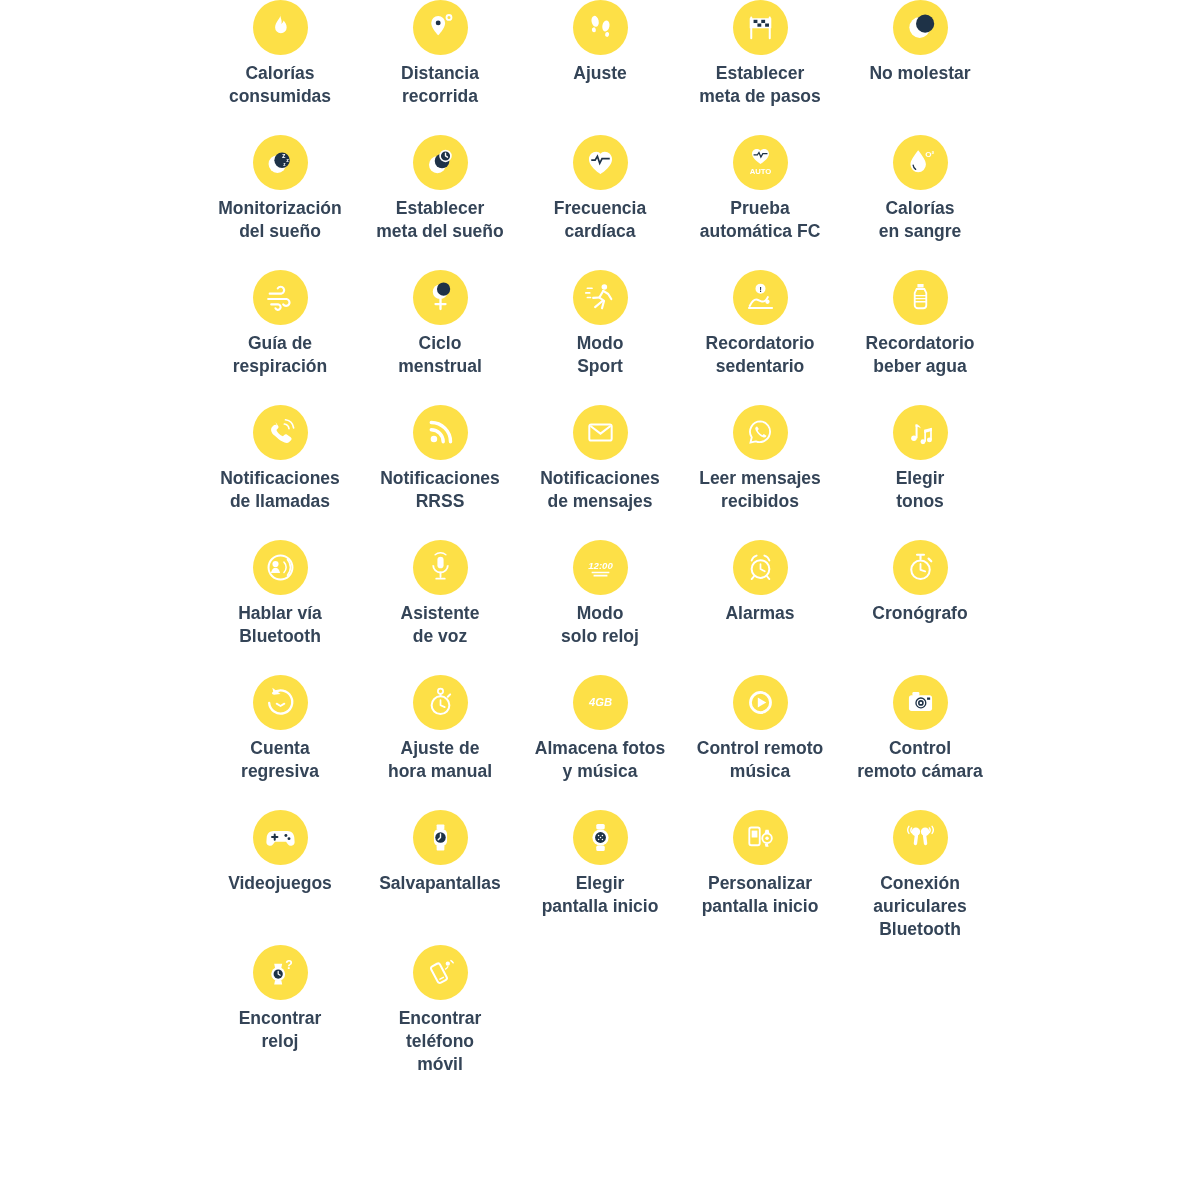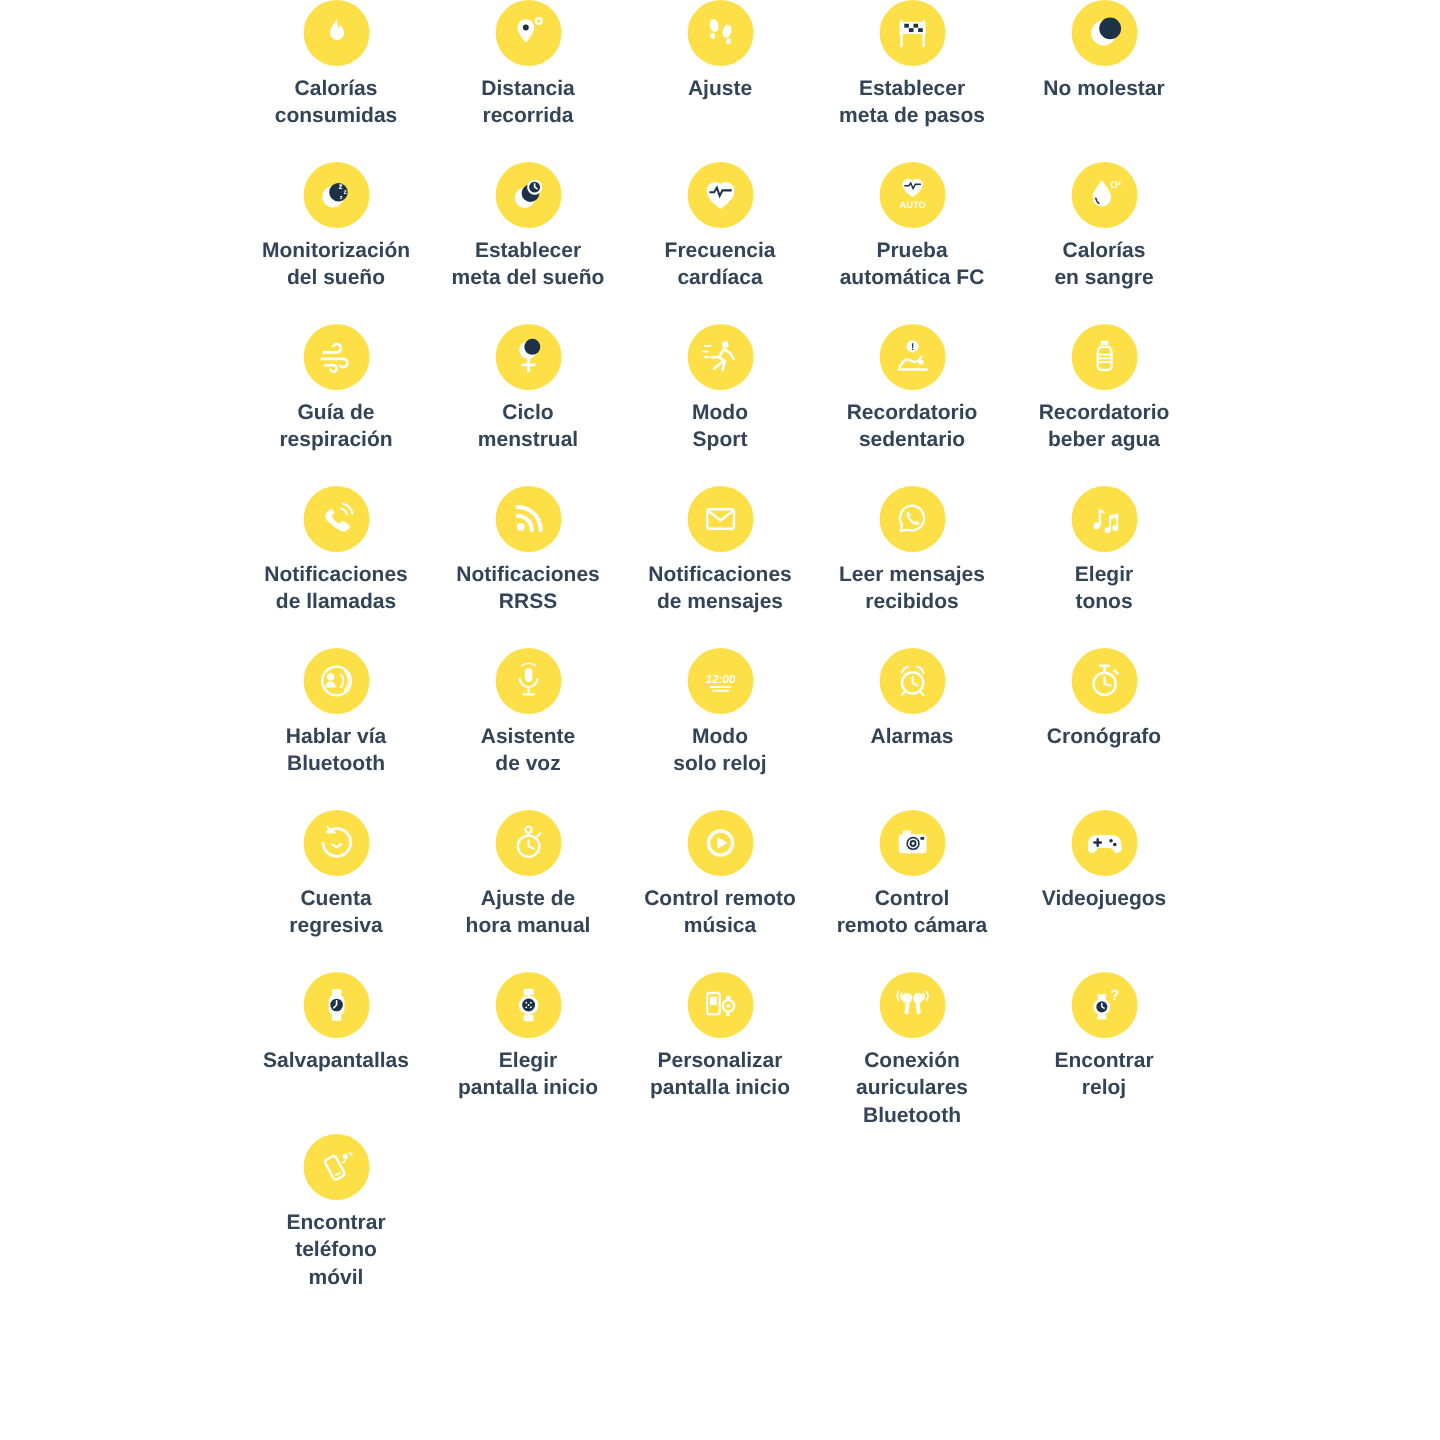--- a/index.html
+++ b/index.html
@@ -391,20 +391,29 @@
           <path d="M24 13v3" stroke="#fff" stroke-width="2.4"></path>
           <path d="M24 27.5v-6.5M24 27.5l5.5 2.5" stroke="#fff" stroke-width="2.2" stroke-linecap="round"></path>
           <path d="M33.5 16.5l3-3" stroke="#fff" stroke-width="2.6" stroke-linecap="round"></path>
         </svg>
       </span>
     <figcaption class="label">Ajuste de
 hora manual</figcaption>
   </figure>
 
 
+  <figure class="cell">
+    <span class="badge">
+        <svg viewBox="0 0 48 48" width="37" height="37" aria-hidden="true">
+          <text x="24" y="29" text-anchor="middle" font-size="14.5" font-weight="bold" font-style="italic" fill="#fff">4GB</text>
+        </svg>
+      </span>
+    <figcaption class="label">Almacena fotos
+y música</figcaption>
+  </figure>
 
   <figure class="cell">
     <span class="badge">
         <svg viewBox="0 0 48 48" width="37" height="37" aria-hidden="true">
           <circle cx="24" cy="24" r="13" fill="none" stroke="#fff" stroke-width="3.6"></circle>
           <path d="M20.5 17.5l11 6.5-11 6.5z" fill="#fff"></path>
         </svg>
       </span>
     <figcaption class="label">Control remoto
 música</figcaption>

